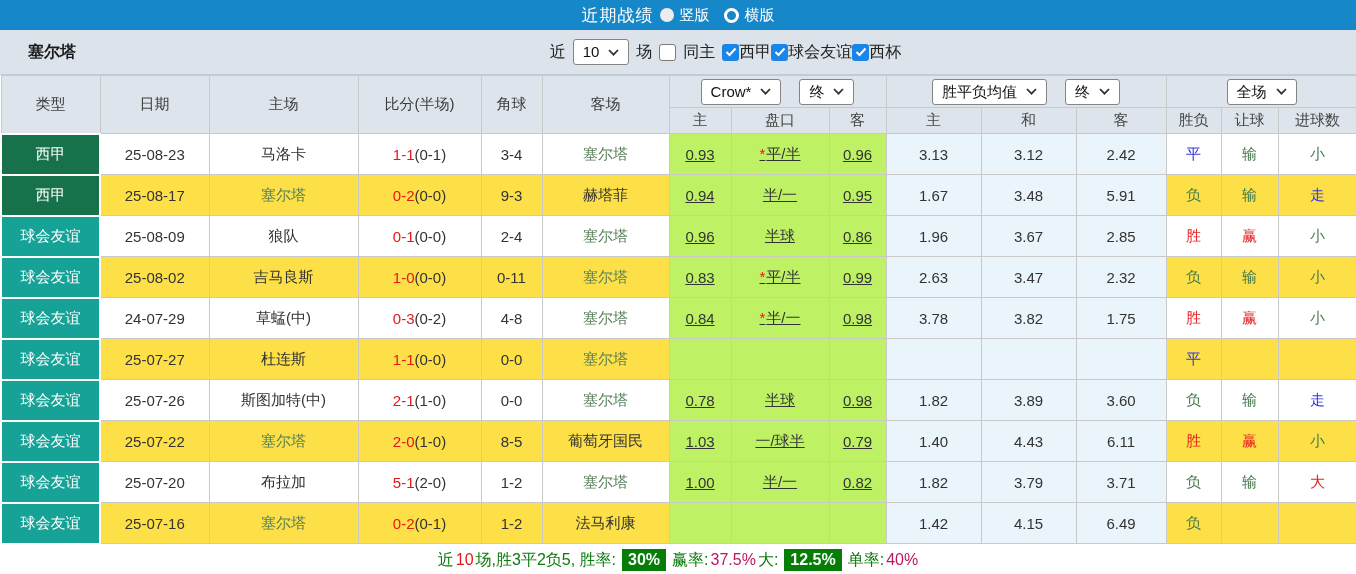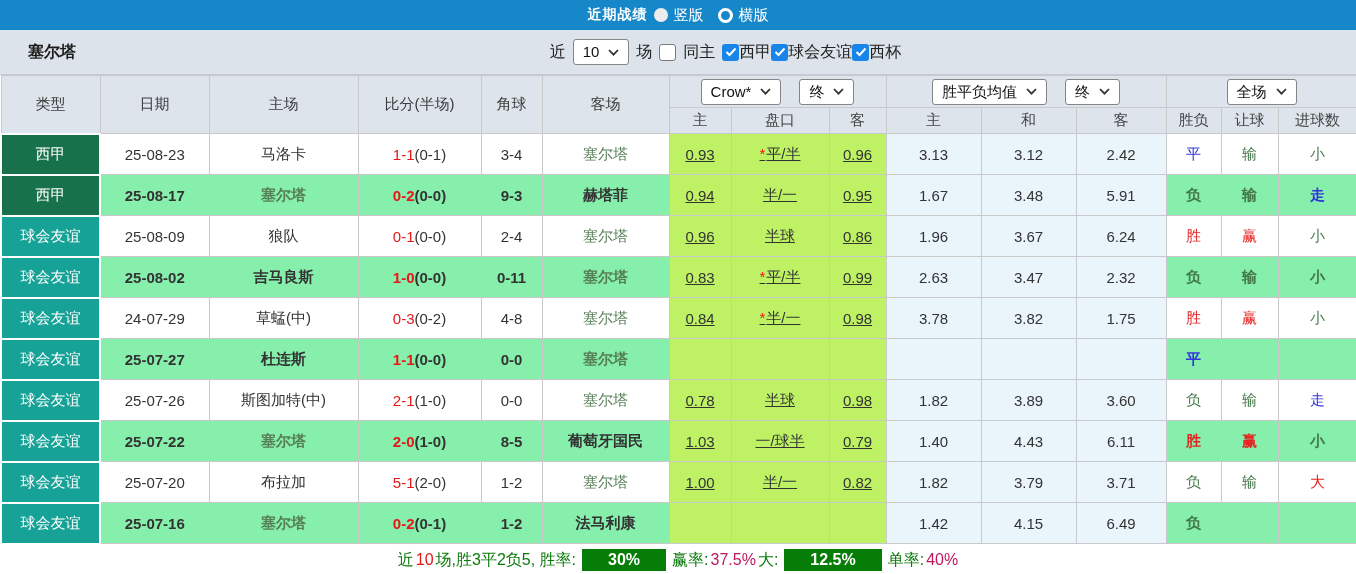--- a/index.html
+++ b/index.html
@@ -4,21 +4,21 @@
 <style>
   * { box-sizing: border-box; margin: 0; padding: 0; }
   html,body { width: 1356px; height: 574px; overflow: hidden; }
   body { font-family: "Liberation Sans", "DejaVu Sans", sans-serif; background: #fff; }
 
   
   .topbar {
     height: 30px; background: #1688c9; display: flex;
     align-items: center; justify-content: center; gap: 4px; color: #fff;
   }
-  .topbar .title { font-size: 14px; font-weight: bold; letter-spacing: 1px; }
+  .topbar .title { font-size: 17px; font-weight: normal; letter-spacing: 1px; }
   .radio-group { display: flex; align-items: center; gap: 14px; margin-left: 2px; }
   .radio-opt { display: flex; align-items: center; gap: 6px; font-size: 15px; cursor: pointer; }
   .radio-dot { width: 14px; height: 14px; border-radius: 50%; display: inline-block; }
   .radio-dot.filled { background: #ececec; }
   .radio-dot.ring { border: 3px solid #fff; background: transparent; width: 15px; height: 15px; }
 
   
   .filterbar {
     height: 45px; background: #dce3ea; position: relative;
     display: flex; align-items: center; justify-content: center;
@@ -44,42 +44,42 @@
   tr.hdr-drop td { height: 32px; }
   tr.hdr-sub td { height: 26px; font-size: 15px; color: #444; }
   .drop-cell { vertical-align: middle; }
   .drop-wrap { display: flex; align-items: center; justify-content: center; gap: 18px; }
   tbody tr { height: 41px; }
 
   .type-cell { border: 2px solid #fff; color: #fff; font-size: 15px; }
   .type-cell.liga { background: #17714a; }
   .type-cell.friendly { background: #16a296; }
 
-  tbody tr.even td.striped { background: #86efac; font-weight: bold; }
+  tbody tr.even td.striped { background: #fde047; }
   tbody tr.odd td.striped { background: #ffffff; }
   td.odds-bg { background: #bef264; text-decoration: underline; }
   td.avg-bg { background: #e9f4fb; }
 
   .team-green { color: #567f57; }
   .score-ft { color: #e61717; }
   .score-ht { color: #333; }
   .star { color: #e61717; margin-right: 1px; }
   .res-red { color: #e62222; }
   .res-green { color: #44784a; }
   .res-blue { color: #3333dd; }
 
   
   .summary {
     height: 31px; display: flex; align-items: center; justify-content: center;
     font-size: 16px; gap: 2px; background: #fff;
   }
   .seg-green { color: #0b7a0b; }
   .seg-red { color: #e61717; }
   .seg-blue { color: #be185d; }
-  .seg-badge { background: #067d06; color: #fff; font-weight: bold; padding: 2px 26px; margin: 0 4px; }
+  .seg-badge { background: #067d06; color: #fff; font-weight: bold; padding: 2px 6px; margin: 0 4px; }
 </style>
 </head>
 <body>
 
 <div class="topbar">
   <span class="title">近期战绩</span>
   <span class="radio-group">
     <span class="radio-opt">
       <span class="radio-dot filled"></span>
       <span>竖版</span>
@@ -248,21 +248,21 @@
         <td class="striped">25-08-09</td>
         <td class="striped"><span>狼队</span></td>
         <td class="striped"><span class="score-ft">0-1</span><span class="score-ht">(0-0)</span></td>
         <td class="striped">2-4</td>
         <td class="striped"><span class="team-green">塞尔塔</span></td>
         <td class="odds-bg">0.96</td>
         <td class="odds-bg"><span>半球</span></td>
         <td class="odds-bg">0.86</td>
         <td class="avg-bg">1.96</td>
         <td class="avg-bg">3.67</td>
-        <td class="avg-bg">6.24</td>
+        <td class="avg-bg">2.85</td>
         <td class="striped"><span class="res-red">胜</span></td>
         <td class="striped"><span class="res-red">赢</span></td>
         <td class="striped"><span class="res-green">小</span></td>
       </tr>
       <tr class="even">
         <td class="type-cell friendly">球会友谊</td>
         <td class="striped">25-08-02</td>
         <td class="striped"><span>吉马良斯</span></td>
         <td class="striped"><span class="score-ft">1-0</span><span class="score-ht">(0-0)</span></td>
         <td class="striped">0-11</td>

